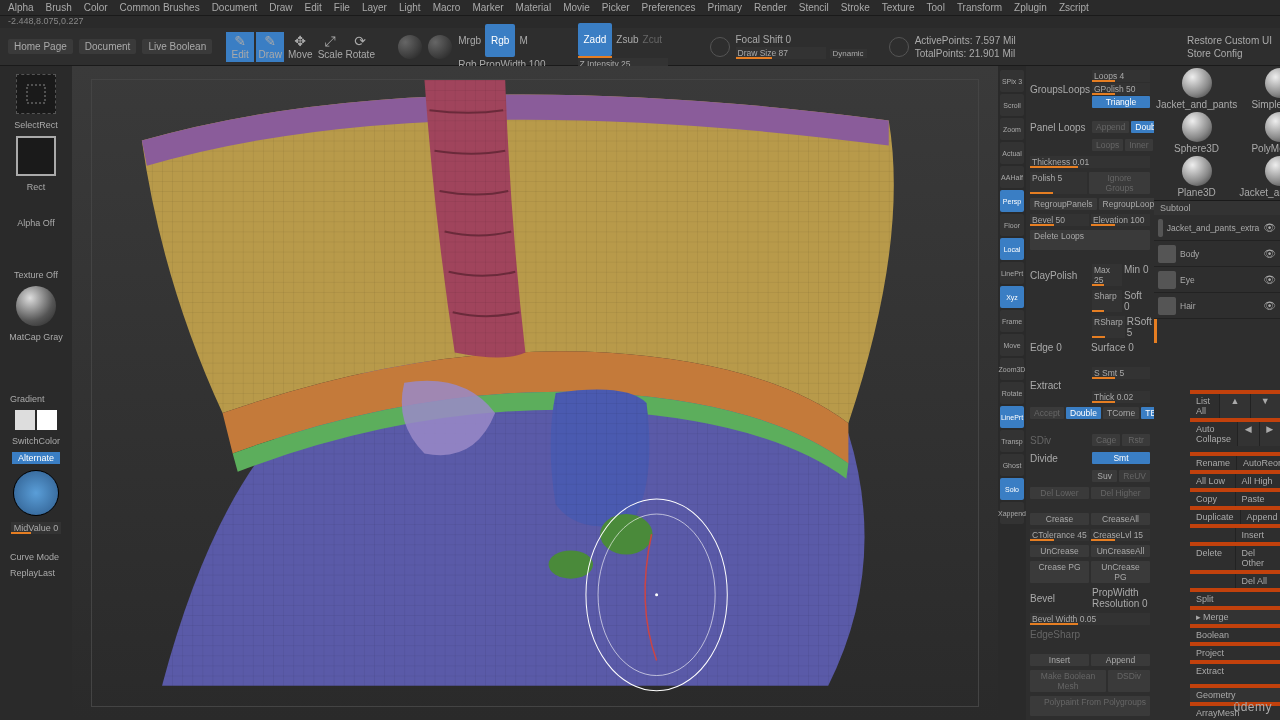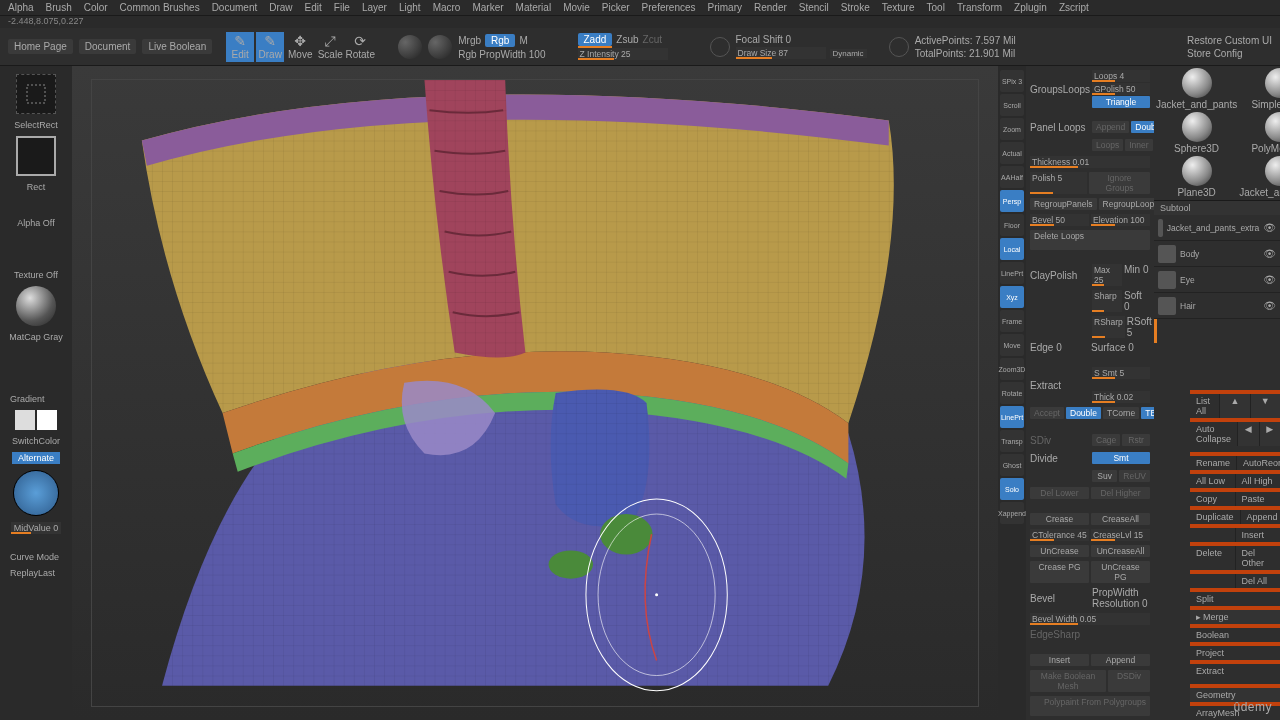--- a/index.html
+++ b/index.html
@@ -8,21 +8,21 @@
 .menubar span { cursor: pointer; }
 .coord-bar { height: 12px; padding-left: 8px; color: #888; font-size: 9px; }
 .toolbar { height: 38px; background: #2e2e2e; display: flex; align-items: center; padding: 2px 8px; gap: 6px; border-bottom: 1px solid #1a1a1a; }
 .tb-btn { padding: 2px 6px; background: #3a3a3a; border-radius: 2px; cursor: pointer; font-size: 10px; }
 .tb-icon { width: 28px; height: 30px; display: flex; flex-direction: column; align-items: center; justify-content: center; cursor: pointer; font-size: 8px; gap: 1px; }
 .tb-icon.active { background: #3a7ec4; color: #fff; }
 .tb-icon .glyph { font-size: 14px; line-height: 1; }
 .sphere { width: 24px; height: 24px; border-radius: 50%; background: radial-gradient(circle at 30% 30%, #666, #222); }
 .slider-group { display: flex; flex-direction: column; gap: 2px; font-size: 9px; }
 .slider-group .row { display: flex; align-items: center; gap: 4px; }
-.chip { background: #3a7ec4; color: #fff; padding: 1px 6px; border-radius: 2px; }
+.chip { background: #3a7ec4; color: #fff; padding: 11px 6px; border-radius: 2px; }
 .chip.orange-underline { position: relative; }
 .chip.orange-underline::after { content:""; position:absolute; left:0; right:0; bottom:-2px; height:2px; background:#e67e22; }
 .main { display: flex; height: calc(720px - 16px - 12px - 38px); }
 .left-panel { width: 72px; background: #2a2a2a; display: flex; flex-direction: column; align-items: center; gap: 6px; padding: 8px 4px; }
 .left-panel .thumb { width: 40px; height: 40px; background: #1a1a1a; border: 1px dashed #555; display: flex; align-items: center; justify-content: center; }
 .left-panel .lbl { font-size: 9px; text-align: center; }
 .matcap { width: 40px; height: 40px; border-radius: 50%; background: radial-gradient(circle at 35% 30%, #ddd, #555 60%, #222); }
 .swatches { display: flex; gap: 2px; }
 .swatches div { width: 20px; height: 20px; }
 .color-circle { width: 46px; height: 46px; border-radius: 50%; background: radial-gradient(circle, #5a9ed8, #2d5a8a); border: 1px solid #000; }

